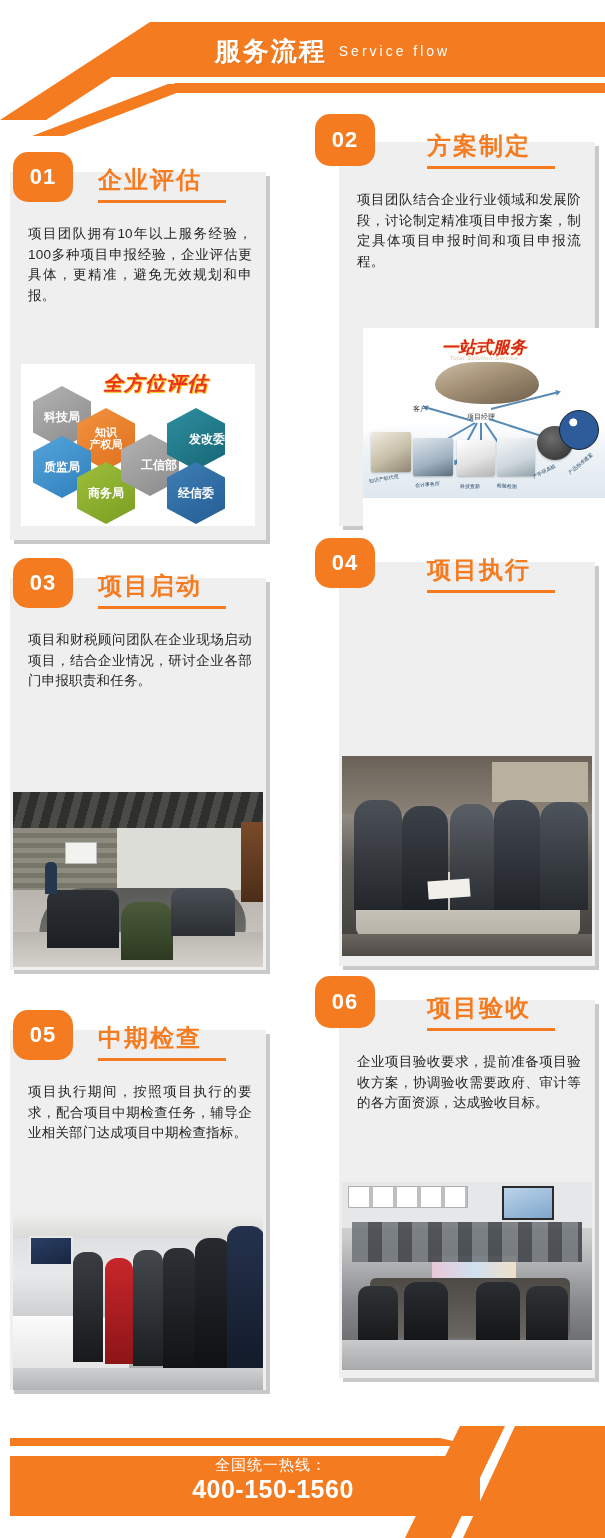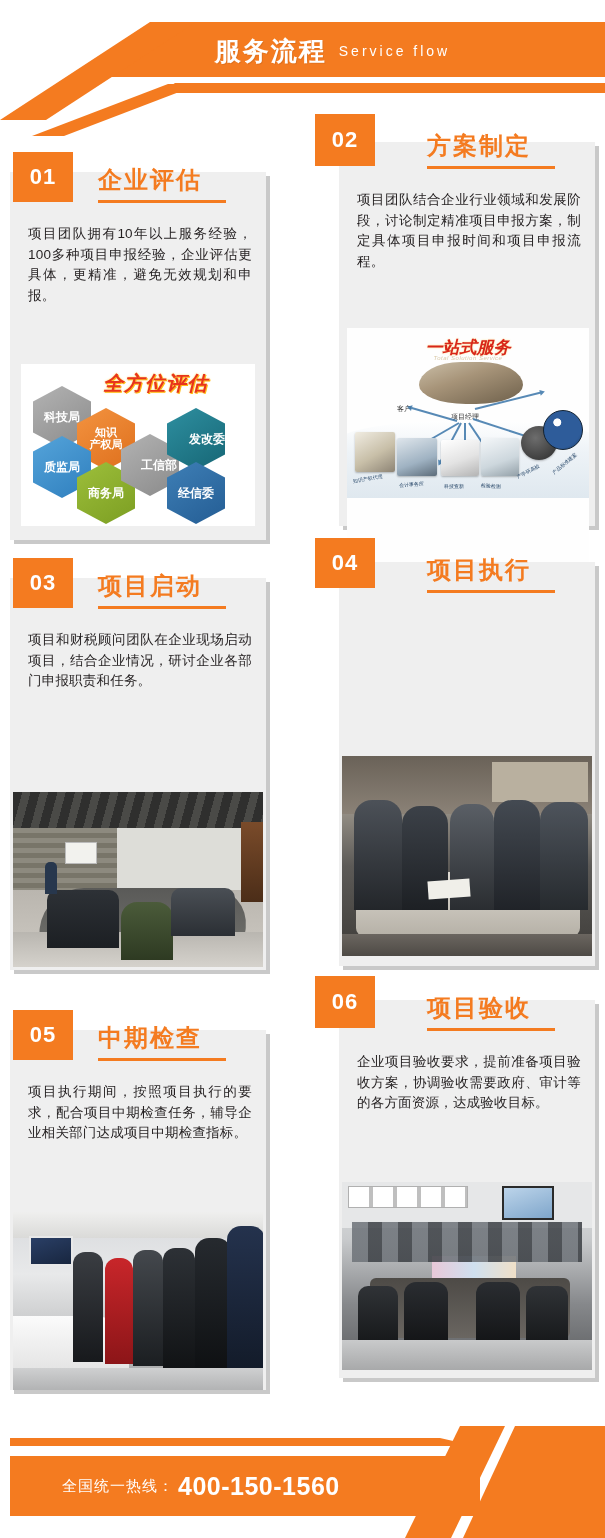--- a/index.html
+++ b/index.html
@@ -55,20 +55,21 @@
     box-shadow: 4px 4px 0 #C9C9C9;
   }
   .badge {
     position: absolute;
     background: #F47B20;
     color: #ffffff;
     font-size: 22px; font-weight: bold;
     display: flex; align-items: center; justify-content: center;
     letter-spacing: 1px;
     z-index: 5;
+    border-radius: 15px;
   }
   .card-title {
     position: absolute;
     color: #F47B20; font-size: 24px; font-weight: bold; letter-spacing: 2px;
     white-space: nowrap;
   }
   .title-rule {
     position: absolute; height: 3px; background: #F47B20;
   }
   .card-desc {
@@ -160,21 +161,21 @@
   .ft-diag2 {
     position: absolute; left: 405px; top: 28px; width: 200px; height: 112px;
     background: #F47B20;
     clip-path: polygon(110px 0, 200px 0, 200px 112px, 58px 112px);
   }
   .ft-band {
     position: absolute; left: 10px; top: 58px; width: 470px; height: 60px;
     background: #F47B20;
   }
   .ft-inner { position: absolute; left: 0; top: 0; width: 100%; height: 100%;
-    display: flex; align-items: center; padding-left: 52px; }
+    display: flex; align-items: center; padding-left: 52px; flex-direction: column; }
   .ft-label { color: #ffffff; font-size: 15px; letter-spacing: 1px; }
   .ft-phone { color: #ffffff; font-size: 25px; font-weight: bold; letter-spacing: .5px; margin-left: 4px; }
 </style>
 </head>
 <body>
 
 <div class="page">
 
   <div class="header">
     <div class="hdr-band"></div>
@@ -221,21 +222,21 @@
     </div>
   </div>
 
   <div class="card" style="left:339px; top:142px; width:262px; height:388px;">
     <div class="card-body" style="width:256px; height:384px;"></div>
     <div class="badge" style="left:-24px; top:-28px; width:60px; height:52px;">02</div>
     <div class="card-title" style="left:88px; top:-12px;">方案制定</div>
     <div class="title-rule" style="left:88px; top:24px; width:128px;"></div>
     <div class="card-desc" style="left:18px; top:48px; width:224px;">项目团队结合企业行业领域和发展阶段，讨论制定精准项目申报方案，制定具体项目申报时间和项目申报流程。</div>
 
-    <div class="oss" style="left:8px; top:186px; width:242px; height:238px;text-decoration:underline;">
+    <div class="oss" style="left:24px; top:186px; width:242px; height:238px;text-decoration:underline;">
       <div class="oss-title" style="top:8px; font-size:17px;">一站式服务</div>
       <div class="oss-sub" style="top:27px;">Total Solution Service</div>
 
       <div class="ph-shade" style="left:-10px; top:92px; width:265px; height:78px;
                   background:linear-gradient(180deg,#ffffff 0%,#eef3f7 40%,#dfe8ef 100%);
                   border-radius:50% 50% 0 0 / 28% 28% 0 0;"></div>
 
       <div class="oss-hero" style="left:72px; top:34px; width:104px; height:42px;"></div>
 
       <div class="oss-lbl" style="left:50px; top:76px; font-size:7px; color:#333;">客户</div>

